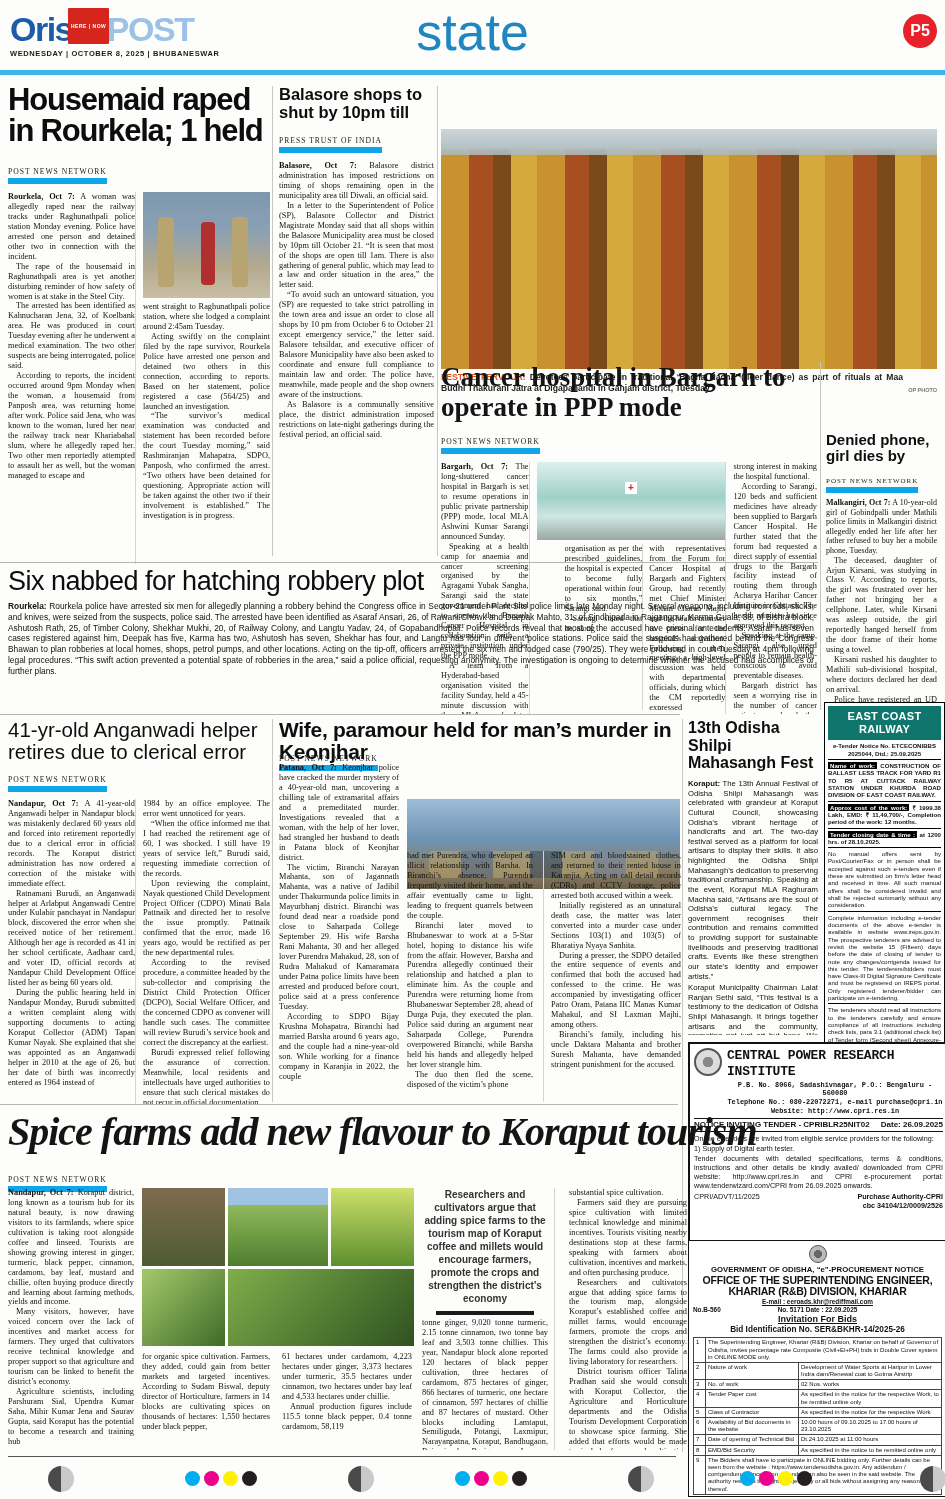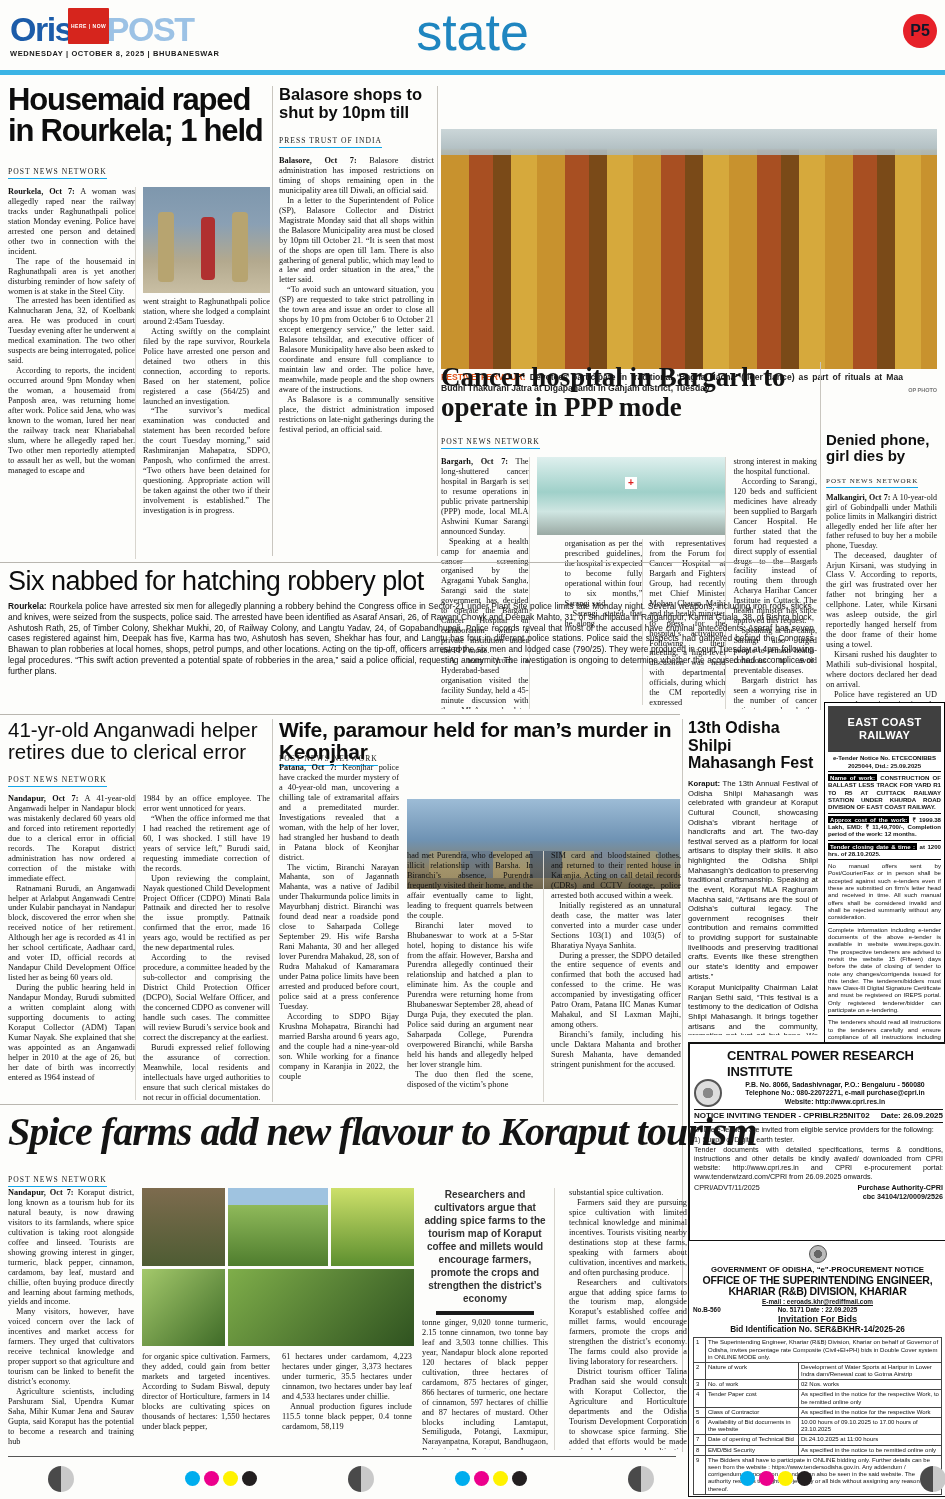--- a/index.html
+++ b/index.html
@@ -8,29 +8,29 @@
   .abs{position:absolute;}
 
   
   .brand{font-family:"Liberation Sans",sans-serif;font-weight:bold;font-size:34px;letter-spacing:-1.5px;line-height:34px;}
   .brand .b1{color:#1c5ca9;}
   .brand .b2{color:#9cc2e5;}
   .chip-tag{position:absolute;left:58px;top:-4px;background:#d6251d;color:#fff;font-family:"Liberation Sans",sans-serif;
         font-size:5px;font-weight:bold;padding:1px 3px;border-radius:1px;letter-spacing:.5px;}
   .mast-date{font-family:"Liberation Sans",sans-serif;font-weight:bold;font-size:7.5px;letter-spacing:.6px;color:#1a1a1a;margin-top:3px;}
   .section-title{font-family:"Liberation Sans",sans-serif;font-size:52px;color:#1f86c0;font-weight:normal;letter-spacing:0;}
-  .p5{width:34px;height:34px;border-radius:50%;background:#e62129;color:#0f172a;font-family:"Liberation Sans",sans-serif;
+  .p5{width:34px;height:34px;border-radius:50%;background:#e62129;color:#ffffff;font-family:"Liberation Sans",sans-serif;
       font-weight:bold;font-size:16px;display:flex;align-items:center;justify-content:center;}
   .blue-bar{height:5px;background:#3cb4e5;}
 
   
   .hl{font-family:"Liberation Sans",sans-serif;font-weight:bold;color:#0d0d0d;}
   .hl-serif{font-family:"Liberation Serif",serif;font-weight:bold;color:#141414;}
   .byline{font-family:"Liberation Serif",serif;font-size:7.6px;letter-spacing:1px;color:#1c1c1c;
-          display:inline-block;border-bottom:1px solid #0ea5e9;padding-bottom:2px;}
+          display:inline-block;border-bottom:6px solid #0ea5e9;padding-bottom:2px;}
 
   
   .body p{font-size:8.3px;line-height:1.2;text-align:justify;margin:0;text-indent:8px;}
   .body p.lead{text-indent:0;}
   .body p.lead strong{font-weight:bold;}
   .body.cont > div > p:first-child, .body.cont > p:first-child{text-indent:0;}
   .body-sans p{font-family:"Liberation Sans",sans-serif;font-size:7.7px;line-height:1.25;text-align:justify;margin:0 0 2px;text-indent:0;}
   .cols{display:flex;}
   .col{overflow:hidden;}
   .colsep{border-left:1px solid #d8d5ce;}
@@ -68,30 +68,30 @@
   .pullq{font-family:"Liberation Sans",sans-serif;font-weight:bold;font-size:10px;line-height:1.3;color:#333;text-align:center;}
   .pullq-bar{height:4px;background:#1a1a1a;margin:6px 14px 4px;}
 
   
   .vline{width:1px;background:#c9c6bf;}
   .hline{height:1px;background:#b9b6af;}
 
   
   .ad{font-family:"Liberation Sans",sans-serif;background:#fff;}
   .ad-ecr{border:1.5px solid #000;padding:3px;font-size:6.1px;line-height:1.2;font-weight:bold;color:#111;}
-  .ad-ecr .ecr-head{background:#404040;color:#fff;text-align:center;font-size:11px;font-weight:bold;padding:10px 0;letter-spacing:.3px;}
+  .ad-ecr .ecr-head{background:#0f766e;color:#fff;text-align:center;font-size:11px;font-weight:bold;padding:4px 0;letter-spacing:.3px;}
   .ad-ecr .ctr{text-align:center;margin:2px 0;}
   .ad-ecr p{margin:2px 0;text-align:justify;}
   .ad-ecr .rule{border-top:1px solid #000;margin:2px 0;}
   .chip{background:#000;color:#fff;padding:0 2px;}
   .ad-ecr .sign{display:flex;justify-content:space-between;align-items:flex-end;margin-top:2px;}
   .ad-ecr .refbox{border:1px solid #000;padding:0 2px;font-weight:bold;}
 
   .ad-cpri{border:2px solid #111;padding:4px;font-size:7.2px;line-height:1.25;color:#111;}
-  .cpri-top{display:flex;gap:5px;align-items:flex-end;}
+  .cpri-top{display:flex;gap:5px;align-items:flex-start;font-family:Liberation Mono, monospace;}
   .cpri-logo{width:24px;height:24px;border-radius:50%;border:2px solid #555;background:
       radial-gradient(circle at 50% 50%, #888 0 30%, #ddd 31% 100%);flex:0 0 auto;}
   .cpri-name{font-size:13px;font-weight:bold;letter-spacing:-.2px;}
   .cpri-addr{text-align:center;font-weight:bold;font-size:6.9px;line-height:1.3;}
   .cpri-nit{display:flex;justify-content:space-between;font-weight:bold;font-size:8px;border-top:1px solid #111;border-bottom:1px solid #111;
       padding:1px 0;margin:2px 0;}
   .ad-cpri p{margin:1px 0;text-align:justify;}
   .cpri-foot{display:flex;justify-content:space-between;margin-top:2px;}
   .cpri-foot .r{text-align:right;font-weight:bold;}
 

